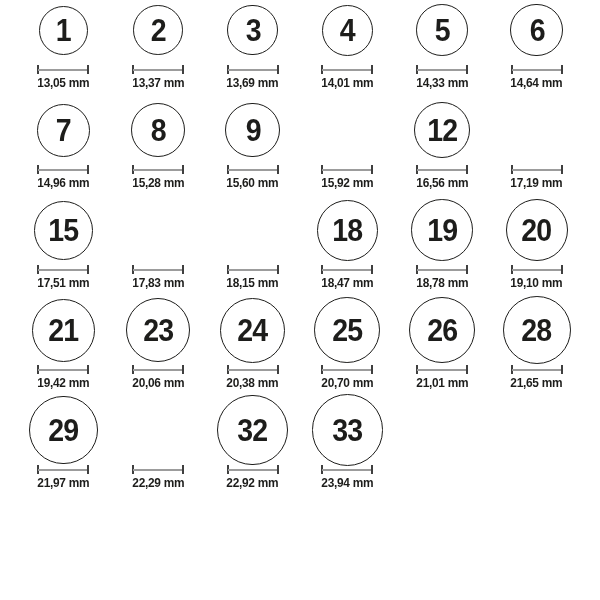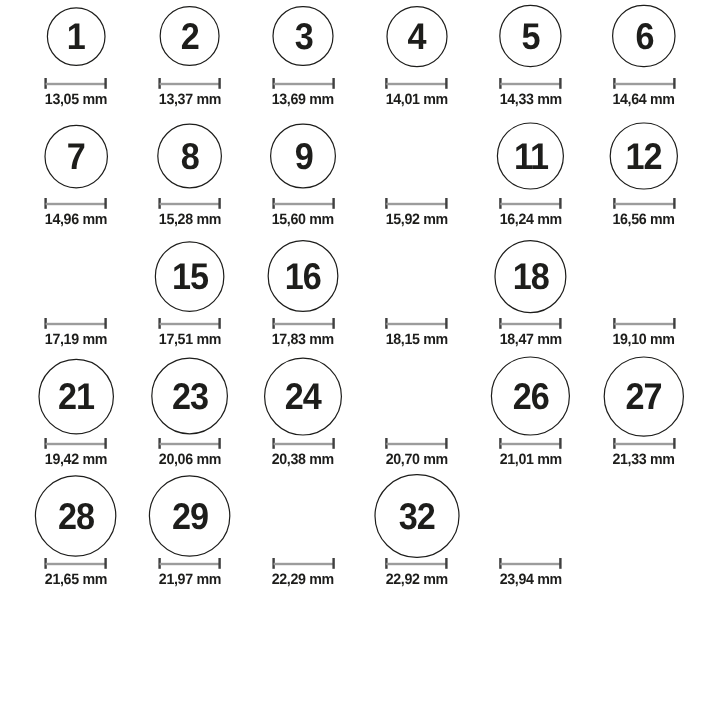--- a/index.html
+++ b/index.html
@@ -215,33 +215,20 @@
     <div class="cell">
       <div class="measure">
         <span class="tick left"></span>
         <span class="mline"></span>
         <span class="tick right"></span>
       </div>
       <div class="mlabel">15,92 mm</div>
     </div>
     <div class="cell">
       <div class="circle-wrap">
-        <div class="circle" style="width:56.0px;height:56.0px">
-          <span class="num">11</span>
-        </div>
-      </div>
-      <div class="measure">
-        <span class="tick left"></span>
-        <span class="mline"></span>
-        <span class="tick right"></span>
-      </div>
-      <div class="mlabel">16,24 mm</div>
-    </div>
-    <div class="cell">
-      <div class="circle-wrap">
         <div class="circle" style="width:56.7px;height:56.7px">
           <span class="num">12</span>
         </div>
       </div>
       <div class="measure">
         <span class="tick left"></span>
         <span class="mline"></span>
         <span class="tick right"></span>
       </div>
       <div class="mlabel">16,56 mm</div>
@@ -261,25 +248,20 @@
         </div>
       </div>
       <div class="measure">
         <span class="tick left"></span>
         <span class="mline"></span>
         <span class="tick right"></span>
       </div>
       <div class="mlabel">17,51 mm</div>
     </div>
     <div class="cell">
-      <div class="circle-wrap">
-        <div class="circle" style="width:59.5px;height:59.5px">
-          <span class="num">16</span>
-        </div>
-      </div>
       <div class="measure">
         <span class="tick left"></span>
         <span class="mline"></span>
         <span class="tick right"></span>
       </div>
       <div class="mlabel">17,83 mm</div>
     </div>
     <div class="cell">
       <div class="measure">
         <span class="tick left"></span>
@@ -295,20 +277,38 @@
         </div>
       </div>
       <div class="measure">
         <span class="tick left"></span>
         <span class="mline"></span>
         <span class="tick right"></span>
       </div>
       <div class="mlabel">18,47 mm</div>
     </div>
     <div class="cell">
+      <div class="circle-wrap">
+        <div class="circle" style="width:61.6px;height:61.6px">
+          <span class="num">19</span>
+        </div>
+      </div>
+      <div class="measure">
+        <span class="tick left"></span>
+        <span class="mline"></span>
+        <span class="tick right"></span>
+      </div>
+      <div class="mlabel">18,78 mm</div>
+    </div>
+    <div class="cell">
+      <div class="circle-wrap">
+        <div class="circle" style="width:62.3px;height:62.3px">
+          <span class="num">20</span>
+        </div>
+      </div>
       <div class="measure">
         <span class="tick left"></span>
         <span class="mline"></span>
         <span class="tick right"></span>
       </div>
       <div class="mlabel">19,10 mm</div>
     </div>
     <div class="cell">
       <div class="circle-wrap">
         <div class="circle" style="width:63.0px;height:63.0px">
@@ -342,20 +342,25 @@
         </div>
       </div>
       <div class="measure">
         <span class="tick left"></span>
         <span class="mline"></span>
         <span class="tick right"></span>
       </div>
       <div class="mlabel">20,38 mm</div>
     </div>
     <div class="cell">
+      <div class="circle-wrap">
+        <div class="circle" style="width:65.8px;height:65.8px">
+          <span class="num">25</span>
+        </div>
+      </div>
       <div class="measure">
         <span class="tick left"></span>
         <span class="mline"></span>
         <span class="tick right"></span>
       </div>
       <div class="mlabel">20,70 mm</div>
     </div>
     <div class="cell">
       <div class="circle-wrap">
         <div class="circle" style="width:66.5px;height:66.5px">
@@ -364,33 +369,20 @@
       </div>
       <div class="measure">
         <span class="tick left"></span>
         <span class="mline"></span>
         <span class="tick right"></span>
       </div>
       <div class="mlabel">21,01 mm</div>
     </div>
     <div class="cell">
       <div class="circle-wrap">
-        <div class="circle" style="width:67.2px;height:67.2px">
-          <span class="num">27</span>
-        </div>
-      </div>
-      <div class="measure">
-        <span class="tick left"></span>
-        <span class="mline"></span>
-        <span class="tick right"></span>
-      </div>
-      <div class="mlabel">21,33 mm</div>
-    </div>
-    <div class="cell">
-      <div class="circle-wrap">
         <div class="circle" style="width:67.9px;height:67.9px">
           <span class="num">28</span>
         </div>
       </div>
       <div class="measure">
         <span class="tick left"></span>
         <span class="mline"></span>
         <span class="tick right"></span>
       </div>
       <div class="mlabel">21,65 mm</div>
@@ -423,20 +415,25 @@
         </div>
       </div>
       <div class="measure">
         <span class="tick left"></span>
         <span class="mline"></span>
         <span class="tick right"></span>
       </div>
       <div class="mlabel">22,92 mm</div>
     </div>
     <div class="cell">
+      <div class="circle-wrap">
+        <div class="circle" style="width:71.4px;height:71.4px">
+          <span class="num">33</span>
+        </div>
+      </div>
       <div class="measure">
         <span class="tick left"></span>
         <span class="mline"></span>
         <span class="tick right"></span>
       </div>
       <div class="mlabel">23,94 mm</div>
     </div>
   </div>
 
 </body></html>

